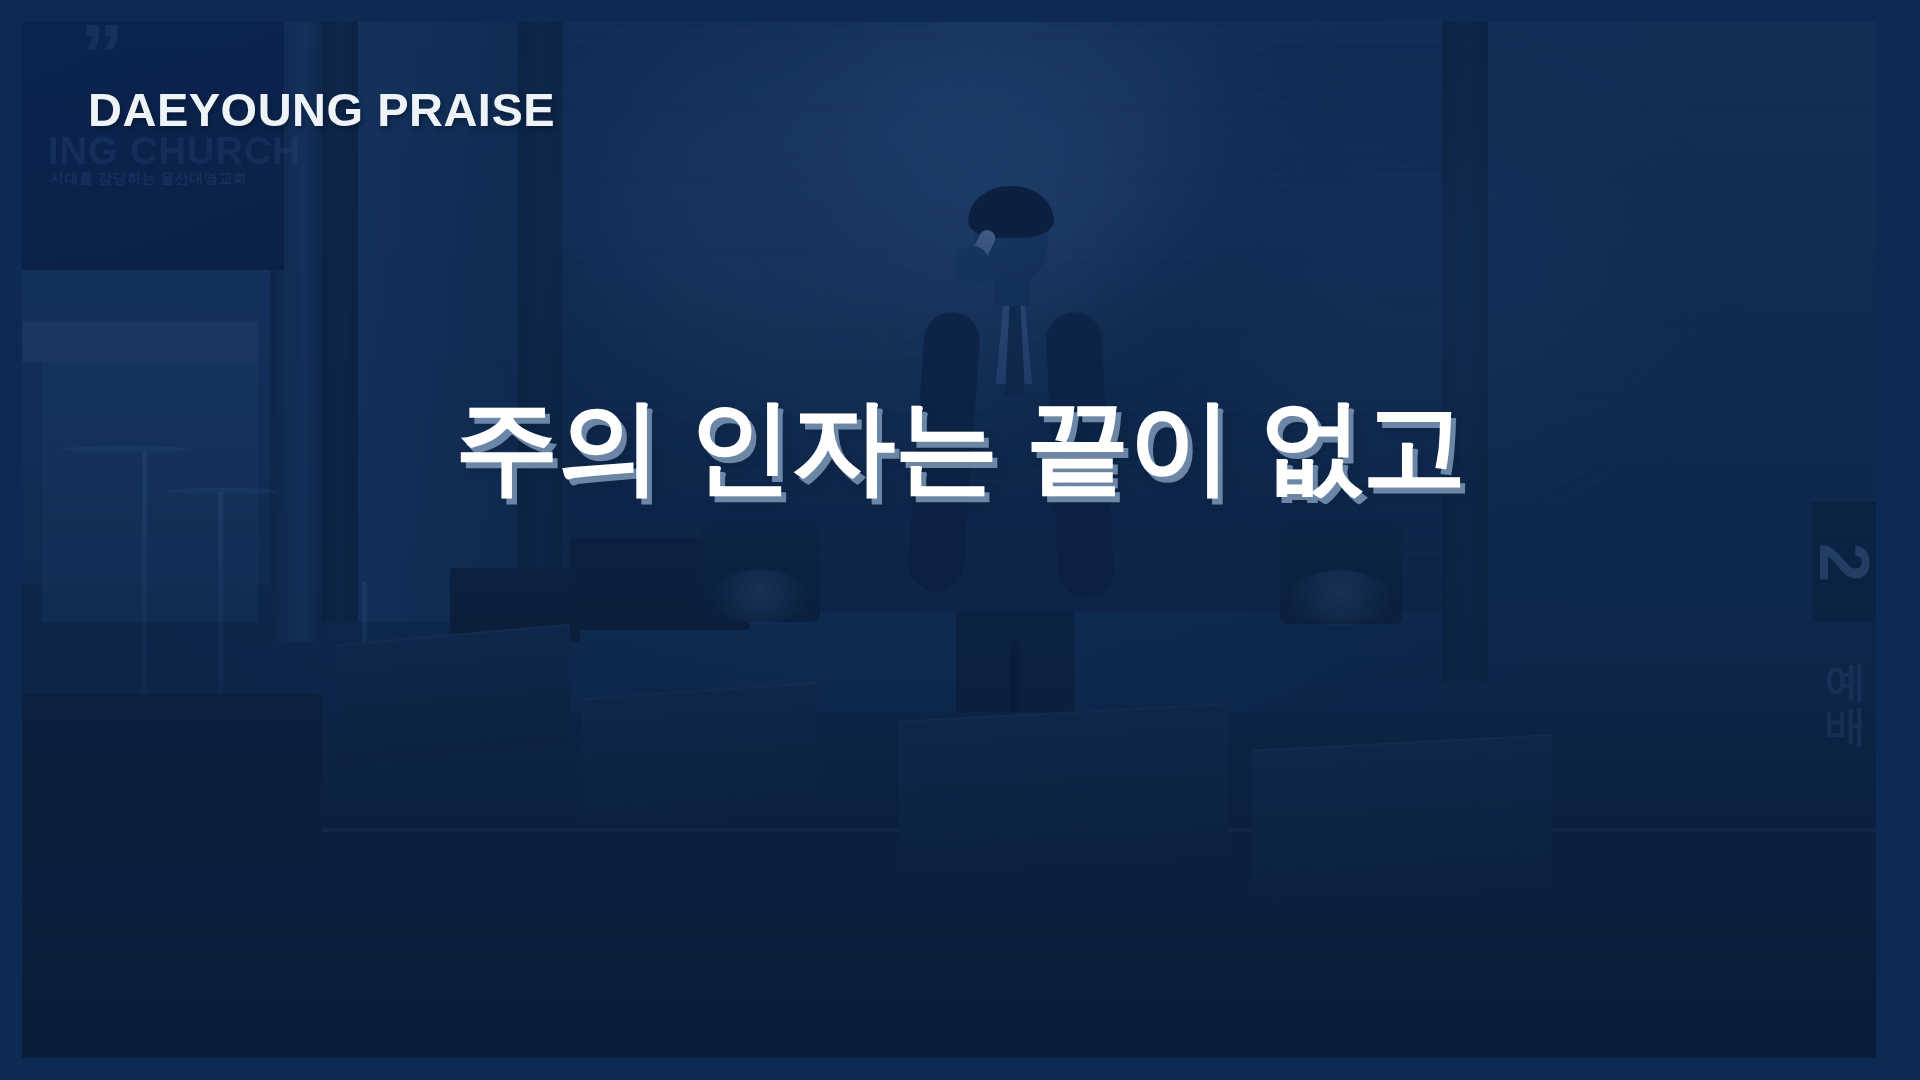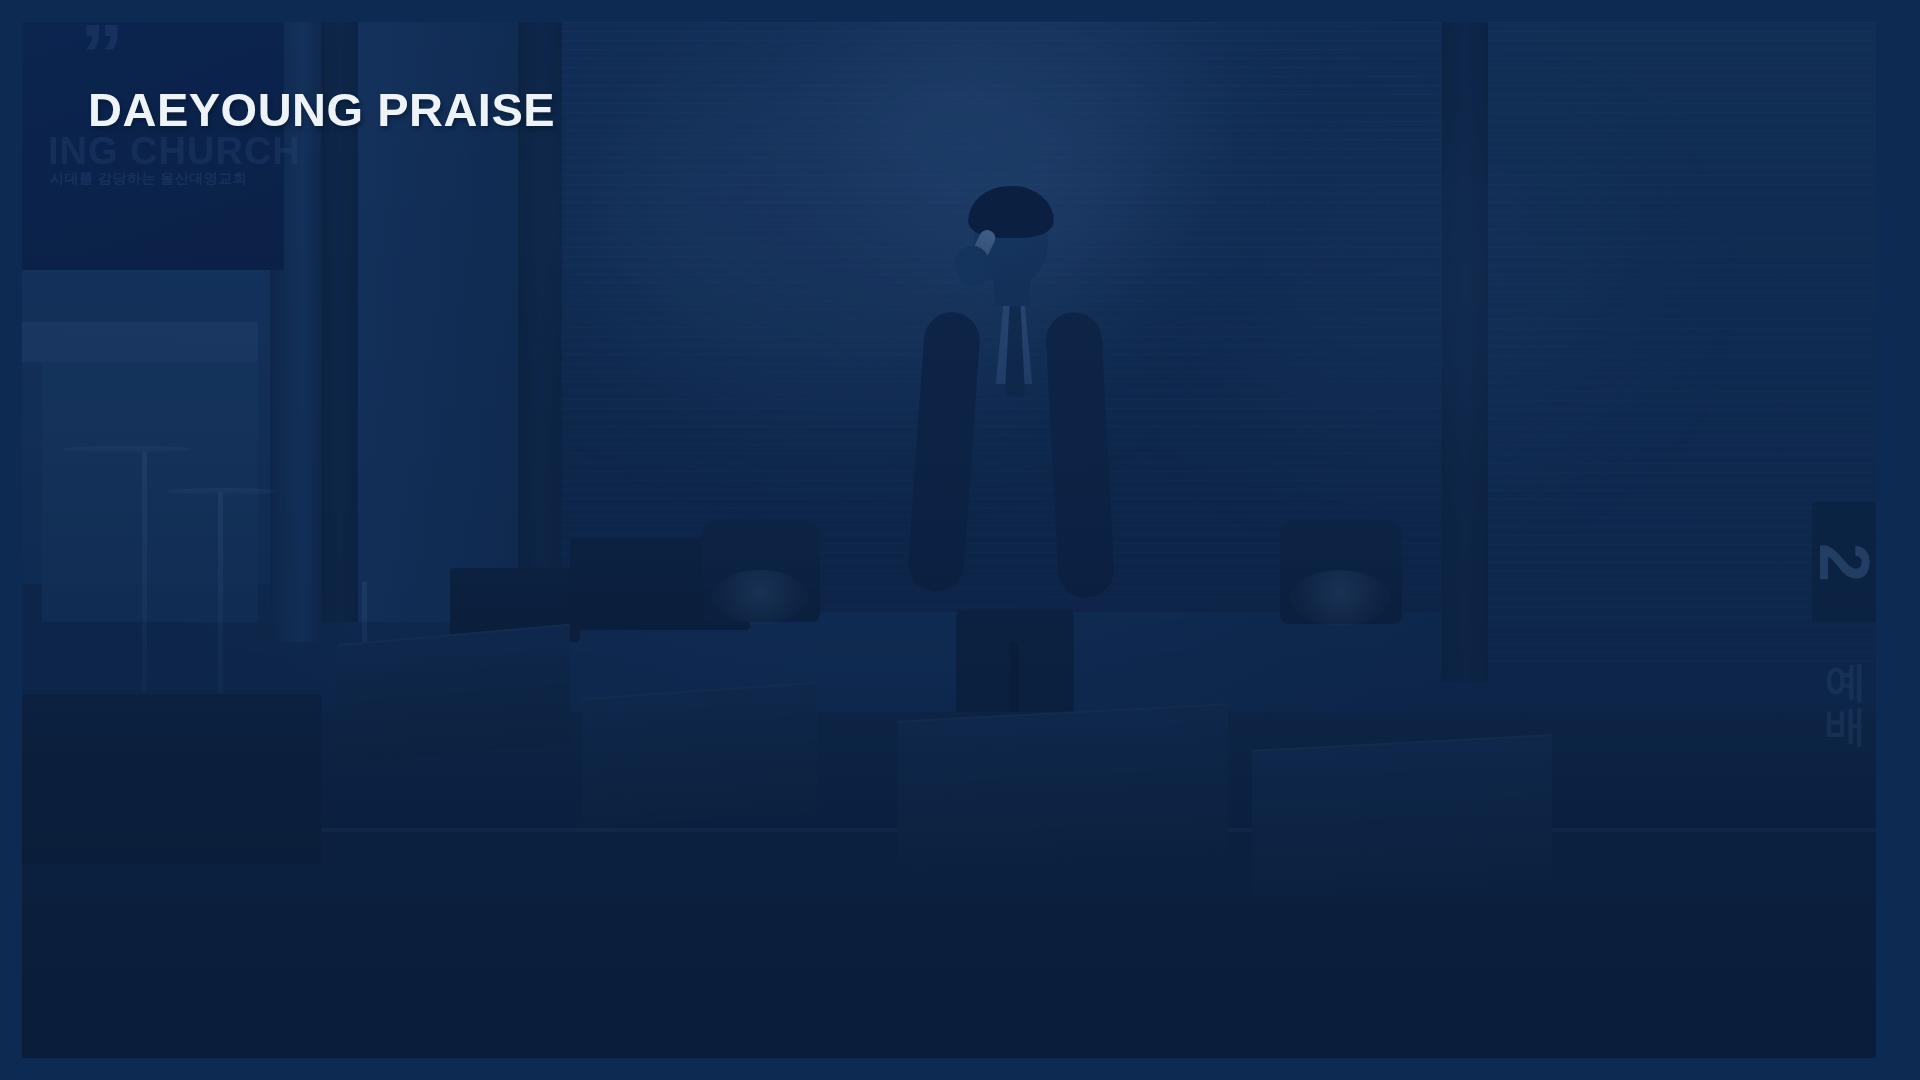--- a/index.html
+++ b/index.html
@@ -351,14 +351,15 @@
 
       <div class="sign-2">2</div>
       <div class="sign-txt">예배</div>
 
       <div class="tint"></div>
       <div class="tint2"></div>
     </div>
   </div>
 
   <div id="brand">DAEYOUNG PRAISE</div>
+  <div id="lyric">주의 인자는 끝이 없고</div>
 
 </div>
 
 </body></html>

